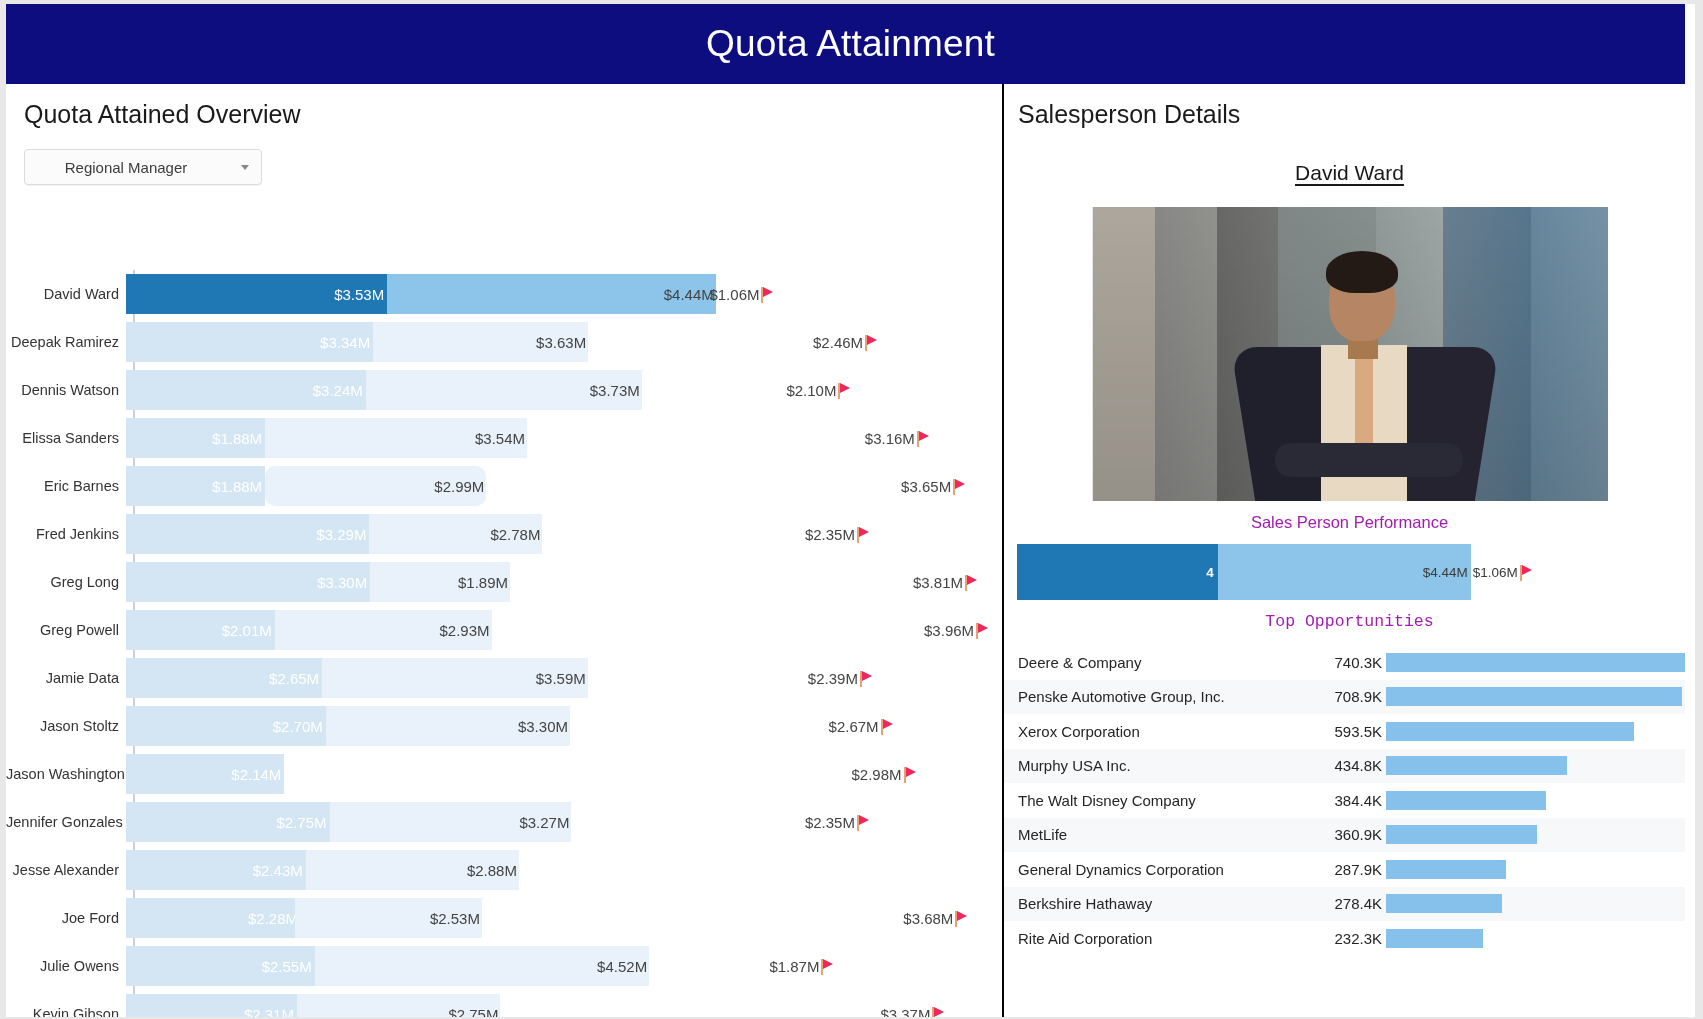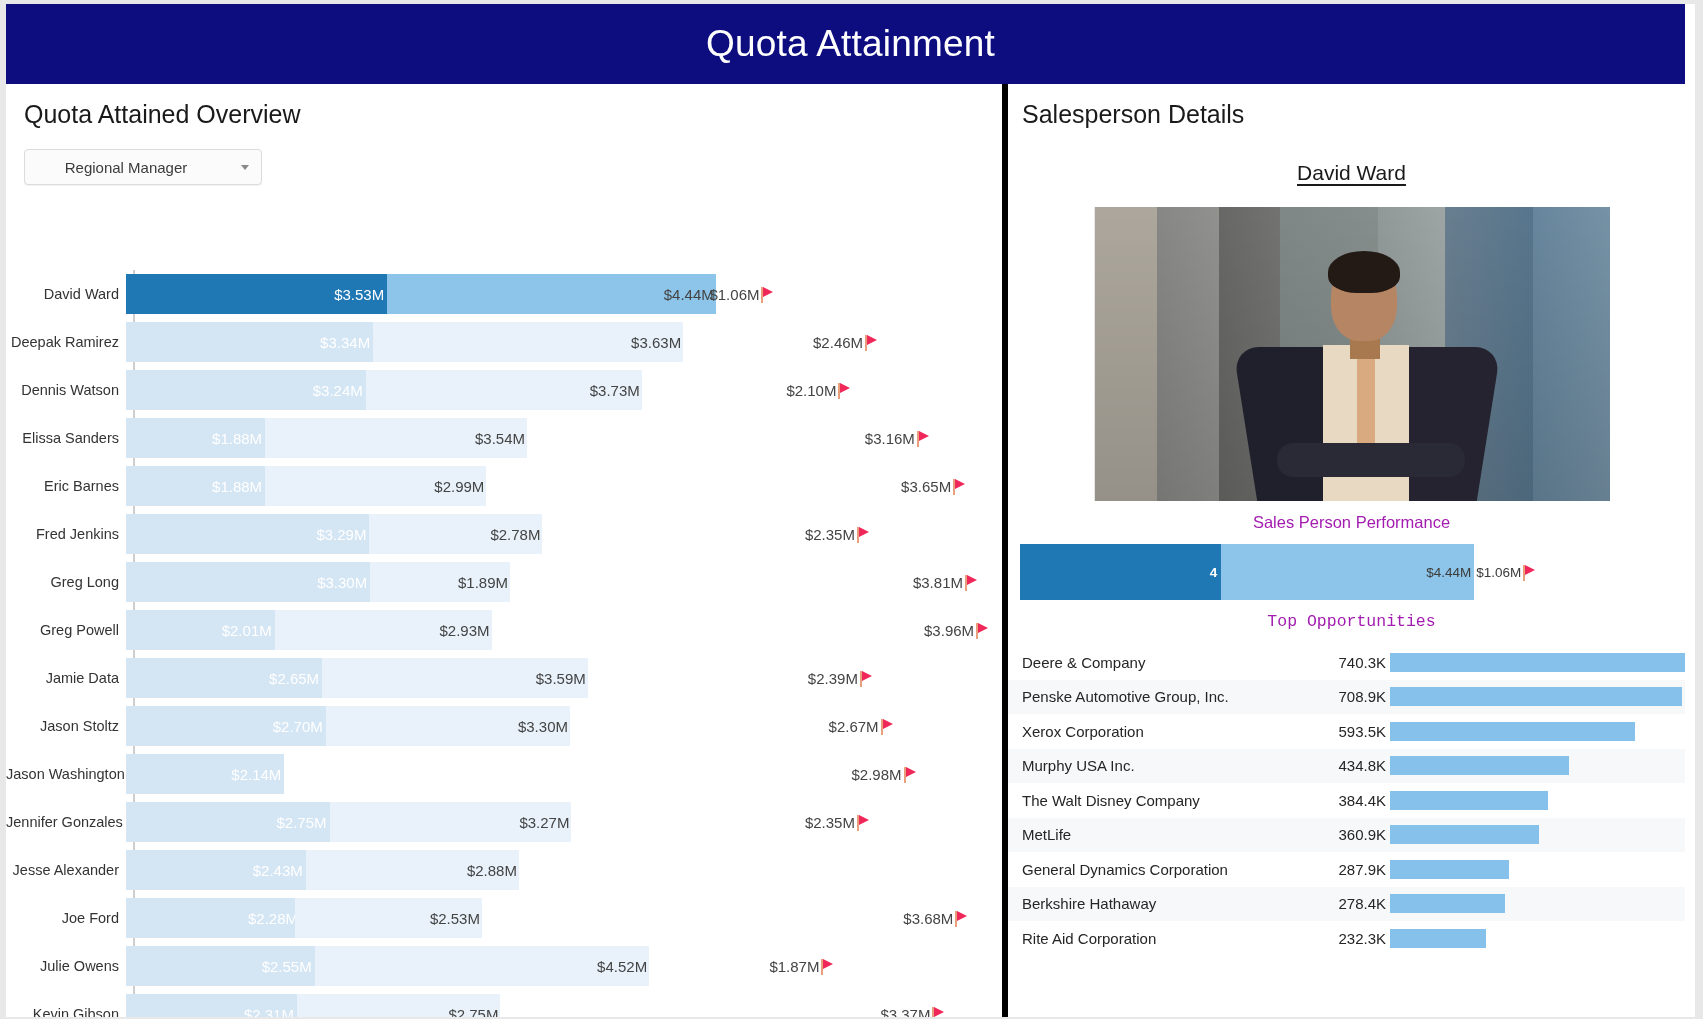--- a/index.html
+++ b/index.html
@@ -26,21 +26,21 @@
   .header-title {
     color: #ffffff;
     font-size: 37px;
     font-weight: 400;
     letter-spacing: .2px;
   }
 
   
   .body-wrap { display: flex; height: 933px; }
   .left-pane  { width: 996px; position: relative; }
-  .right-pane { width: 693px; position: relative; border-left: 6px solid #000000; }
+  .right-pane { width: 693px; position: relative; border-left: 2px solid #000000; }
 
   .pane-title {
     font-size: 25px; color: #1a1a1a; font-weight: 400;
     padding: 16px 0 0 18px;
   }
   .right-pane .pane-title { padding-left: 14px; }
 
   
   .dropdown {
     margin: 20px 0 0 18px;
@@ -221,21 +221,21 @@
                   <span class="pole"></span>
                   <span class="cloth"></span>
                 </span>
               </div>
             </div>
           </div>
           <div class="row">
             <div class="row-label">Deepak Ramirez</div>
             <div class="bars">
               <div class="seg seg-a" style="width: 247.16px;">$3.34M</div>
-              <div class="seg seg-b" style="left: 247.16px; width: 310px; padding-left: 12px;">$3.63M</div>
+              <div class="seg seg-b" style="left: 247.16px; width: 215px; padding-left: 12px;">$3.63M</div>
               <div class="gap-val" style="left: 687.04px;">
                 <span>$2.46M</span>
                 <span class="flag">
                   <span class="pole"></span>
                   <span class="cloth"></span>
                 </span>
               </div>
             </div>
           </div>
           <div class="row">
@@ -263,21 +263,21 @@
                   <span class="pole"></span>
                   <span class="cloth"></span>
                 </span>
               </div>
             </div>
           </div>
           <div class="row">
             <div class="row-label">Eric Barnes</div>
             <div class="bars">
               <div class="seg seg-a" style="width: 139.12px;">$1.88M</div>
-              <div class="seg seg-b" style="left: 139.12px; width: 221.26px;">$2.99M</div>
+              <div class="seg seg-b" style="left: 139.12px; width: 221.26px; border-radius: 10px;">$2.99M</div>
               <div class="gap-val" style="left: 775.1px;">
                 <span>$3.65M</span>
                 <span class="flag">
                   <span class="pole"></span>
                   <span class="cloth"></span>
                 </span>
               </div>
             </div>
           </div>
           <div class="row">

